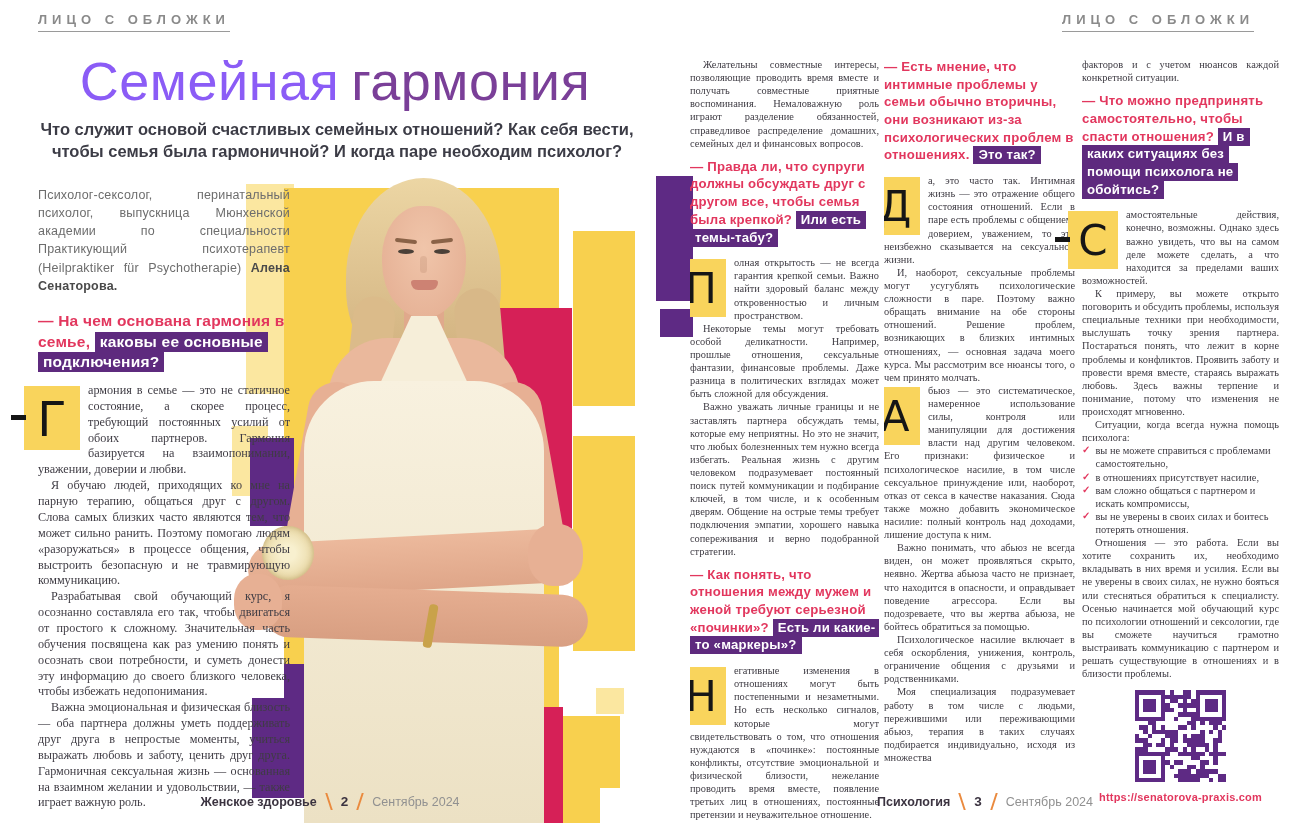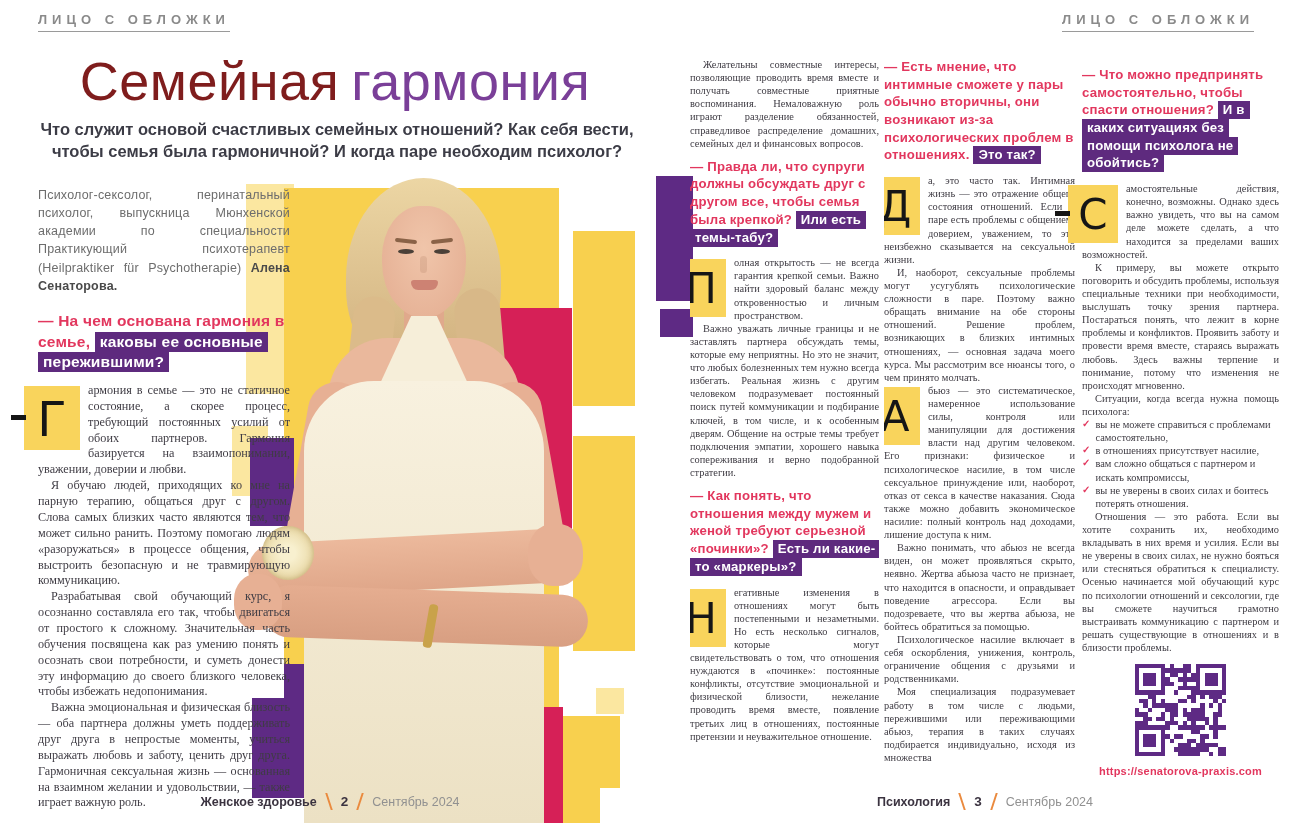--- a/index.html
+++ b/index.html
@@ -9,21 +9,21 @@
 
   
   .kicker { position:absolute; top:12px; font-size:13px; font-weight:600; color:#8a8a8a;
             letter-spacing:5px; border-bottom:1px solid #9a9a9a; padding-bottom:4px; }
   .kicker-left { left:38px; }
   .kicker-right { right:36px; }
 
   
   .title { position:absolute; left:10px; top:50px; width:650px; text-align:center;
            font-weight:300; font-size:54px; letter-spacing:0.5px; }
-  .t1 { color:#7f1d1d; margin-right:12px; }
+  .t1 { color:#8b5cf6; margin-right:12px; }
   .t2 { color:#7a3f98; }
   .subtitle { position:absolute; left:28px; top:118px; width:618px; text-align:center;
               font-size:16.5px; font-weight:700; color:#3c3c46; line-height:1.35; }
 
   
   .col { position:absolute; color:#3f3c44; }
   .col1 { left:38px;  top:186px; width:252px; }
   .col2 { left:690px; top:58px;  width:189px; height:765px; overflow:hidden; }
   .col3 { left:884px; top:58px;  width:191px; height:765px; overflow:hidden; }
   .col4 { left:1082px;top:58px;  width:197px; }
@@ -128,58 +128,60 @@
     <div style="left:20px;top:360px;width:330px;height:54px;border-radius:27px;transform:rotate(-3deg);background:linear-gradient(#ecb99c,#dfa689);"></div>
     <div style="left:300px;top:348px;width:55px;height:62px;border-radius:45%;background:#e7b094;"></div>
     <div style="left:35px;top:414px;width:325px;height:52px;border-radius:26px;transform:rotate(2deg);background:linear-gradient(#e5ad90,#d89f82);"></div>
     <div style="left:6px;top:398px;width:48px;height:56px;border-radius:45%;background:#e7b094;"></div>
     <div style="left:198px;top:428px;width:9px;height:44px;border-radius:4px;transform:rotate(10deg);background:#c9a24a;"></div>
     <div style="left:34px;top:350px;width:52px;height:54px;border-radius:50%;background:radial-gradient(circle at 50% 50%,#f8f0cf 20%,#eadaa8 70%,#e0cc95);box-shadow:inset 0 0 6px rgba(150,120,60,.5);"></div>
   </div>
 
   <div class="col col1">
     <p class="bio"><span>Психолог-сексолог, перинатальный психолог, выпускница Мюнхенской академии по специальности Практикующий психотерапевт (Heilpraktiker für Psychotherapie)</span> <b>Алена Сенаторова.</b></p>
-    <div class="q q-lg"><span class="qp">— На чем основана гармония в семье,</span> <span class="qh">каковы ее основные пережившими?</span></div>
+    <div class="q q-lg"><span class="qp">— На чем основана гармония в семье,</span> <span class="qh">каковы ее основные подключения?</span></div>
     <p class="p"><span class="dc dc-big">
           <i class="dc-dash"></i>
           <span class="dc-letter">Г</span>
         </span><span>армония в семье — это не статичное состояние, а скорее процесс, требующий постоянных усилий от обоих партнеров. Гармония базируется на взаимопонимании, уважении, доверии и любви.</span></p>
     <p class="p ind">Я обучаю людей, приходящих ко мне на парную терапию, общаться друг с другом. Слова самых близких часто являются тем, что может сильно ранить. Поэтому помогаю людям «разоружаться» в процессе общения, чтобы выстроить безопасную и не травмирующую коммуникацию.</p>
     <p class="p ind">Разрабатывая свой обучающий курс, я осознанно составляла его так, чтобы двигаться от простого к сложному. Значительная часть обучения посвящена как раз умению понять и осознать свои потребности, и суметь донести эту информацию до своего близкого человека, чтобы избежать недопонимания.</p>
     <p class="p ind">Важна эмоциональная и физическая близость — оба партнера должны уметь поддерживать друг друга в непростые моменты, учиться выражать любовь и заботу, ценить друг друга. Гармоничная сексуальная жизнь — основанная на взаимном желании и удовольствии, — также играет важную роль.</p>
   </div>
 
   <div class="col col2">
     <p class="p ind">Желательны совместные интересы, позволяющие проводить время вместе и получать совместные приятные воспоминания. Немаловажную роль играют разделение обязанностей, справедливое распределение домашних, семейных дел и финансовых вопросов.</p>
     <div class="q q-sm"><span class="qp">— Правда ли, что супруги должны обсуждать друг с другом все, чтобы семья была крепкой?</span> <span class="qh">Или есть темы-табу?</span></div>
     <p class="p"><span class="dc">
           <span class="dc-letter">П</span>
         </span><span>олная открытость — не всегда гарантия крепкой семьи. Важно найти здоровый баланс между откровенностью и личным пространством.</span></p>
+    <p class="p ind">Некоторые темы могут требовать особой деликатности. Например, прошлые отношения, сексуальные фантазии, финансовые проблемы. Даже разница в политических взглядах может быть сложной для обсуждения.</p>
     <p class="p ind">Важно уважать личные границы и не заставлять партнера обсуждать темы, которые ему неприятны. Но это не значит, что любых болезненных тем нужно всегда избегать. Реальная жизнь с другим человеком подразумевает постоянный поиск путей коммуникации и подбирание ключей, в том числе, и к особенным дверям. Общение на острые темы требует подключения эмпатии, хорошего навыка сопереживания и верно подобранной стратегии.</p>
     <div class="q q-sm"><span class="qp">— Как понять, что отношения между мужем и женой требуют серьезной «починки»?</span> <span class="qh">Есть ли какие-то «маркеры»?</span></div>
     <p class="p"><span class="dc">
           <span class="dc-letter">Н</span>
         </span><span>егативные изменения в отношениях могут быть постепенными и незаметными. Но есть несколько сигналов, которые могут свидетельствовать о том, что отношения нуждаются в «починке»: постоянные конфликты, отсутствие эмоциональной и физической близости, нежелание проводить время вместе, появление третьих лиц в отношениях, постоянные претензии и неуважительное отношение.</span></p>
   </div>
 
   <div class="col col3">
-    <div class="q q-sm" style="margin-top:0"><span class="qp">— Есть мнение, что интимные сможете у пары обычно вторичны, они возникают из-за психологических проблем в отношениях.</span> <span class="qh">Это так?</span></div>
+    <div class="q q-sm" style="margin-top:0"><span class="qp">— Есть мнение, что интимные проблемы у семьи обычно вторичны, они возникают из-за психологических проблем в отношениях.</span> <span class="qh">Это так?</span></div>
     <p class="p"><span class="dc">
           <span class="dc-letter">Д</span>
         </span><span>а, это часто так. Интимная жизнь — это отражение общего состояния отношений. Если в паре есть проблемы с общением, доверием, уважением, то это неизбежно сказывается на сексуальной жизни.</span></p>
     <p class="p ind">И, наоборот, сексуальные проблемы могут усугублять психологические сложности в паре. Поэтому важно обращать внимание на обе стороны отношений. Решение проблем, возникающих в близких интимных отношениях, — основная задача моего курса. Мы рассмотрим все нюансы того, о чем принято молчать.</p>
     <p class="p"><span class="dc">
           <span class="dc-letter">А</span>
         </span><span>бьюз — это систематическое, намеренное использование силы, контроля или манипуляции для достижения власти над другим человеком. Его признаки: физическое и психологическое насилие, в том числе сексуальное принуждение или, наоборот, отказ от секса в качестве наказания. Сюда также можно добавить экономическое насилие: полный контроль над доходами, лишение доступа к ним.</span></p>
     <p class="p ind">Важно понимать, что абьюз не всегда виден, он может проявляться скрыто, неявно. Жертва абьюза часто не признает, что находится в опасности, и оправдывает поведение агрессора. Если вы подозреваете, что вы жертва абьюза, не бойтесь обратиться за помощью.</p>
     <p class="p ind">Психологическое насилие включает в себя оскорбления, унижения, контроль, ограничение общения с друзьями и родственниками.</p>
     <p class="p ind">Моя специализация подразумевает работу в том числе с людьми, пережившими или переживающими абьюз, терапия в таких случаях подбирается индивидуально, исходя из множества</p>
   </div>
 
   <div class="col col4">
+    <p class="p">факторов и с учетом нюансов каждой конкретной ситуации.</p>
     <div class="q q-sm"><span class="qp">— Что можно предпринять самостоятельно, чтобы спасти отношения?</span> <span class="qh">И в каких ситуациях без помощи психолога не обойтись?</span></div>
     <p class="p"><span class="dc">
           <i class="dc-dash"></i>
           <span class="dc-letter">С</span>
         </span><span>амостоятельные действия, конечно, возможны. Однако здесь важно увидеть, что вы на самом деле можете сделать, а что находится за пределами ваших возможностей.</span></p>
     <p class="p ind">К примеру, вы можете открыто поговорить и обсудить проблемы, используя специальные техники при необходимости, выслушать точку зрения партнера. Постараться понять, что лежит в корне проблемы и конфликтов. Проявить заботу и провести время вместе, стараясь выражать любовь. Здесь важны терпение и понимание, потому что изменения не происходят мгновенно.</p>
     <p class="p ind">Ситуации, когда всегда нужна помощь психолога:</p>
     <div class="check">
         <span class="ck">✓</span>
         <span>вы не можете справиться с проблемами самостоятельно,</span>

